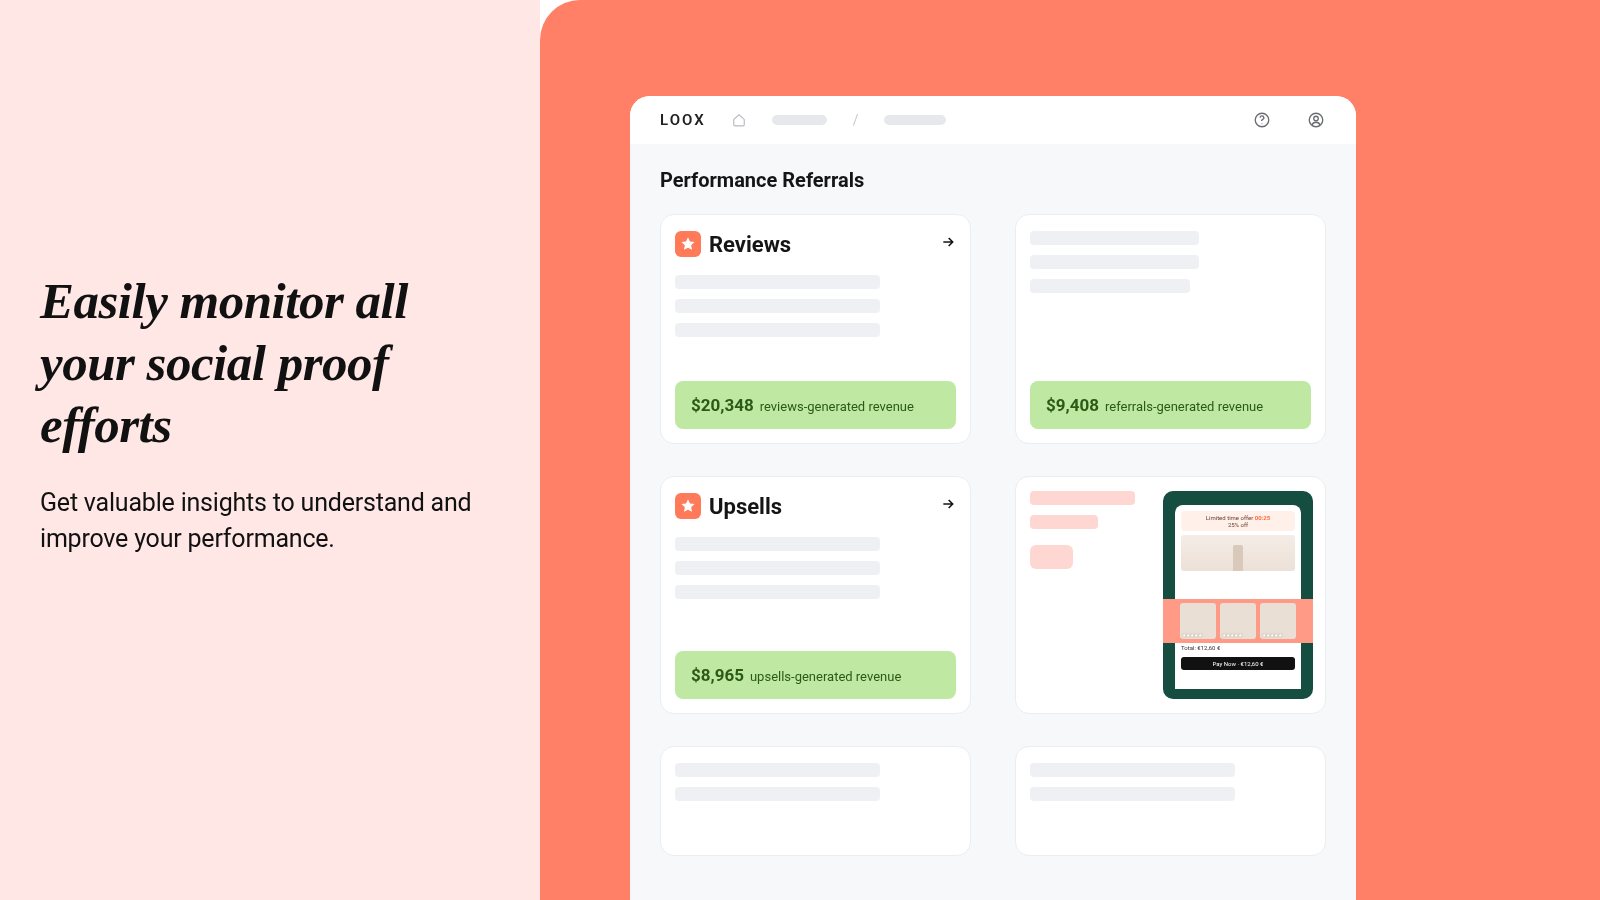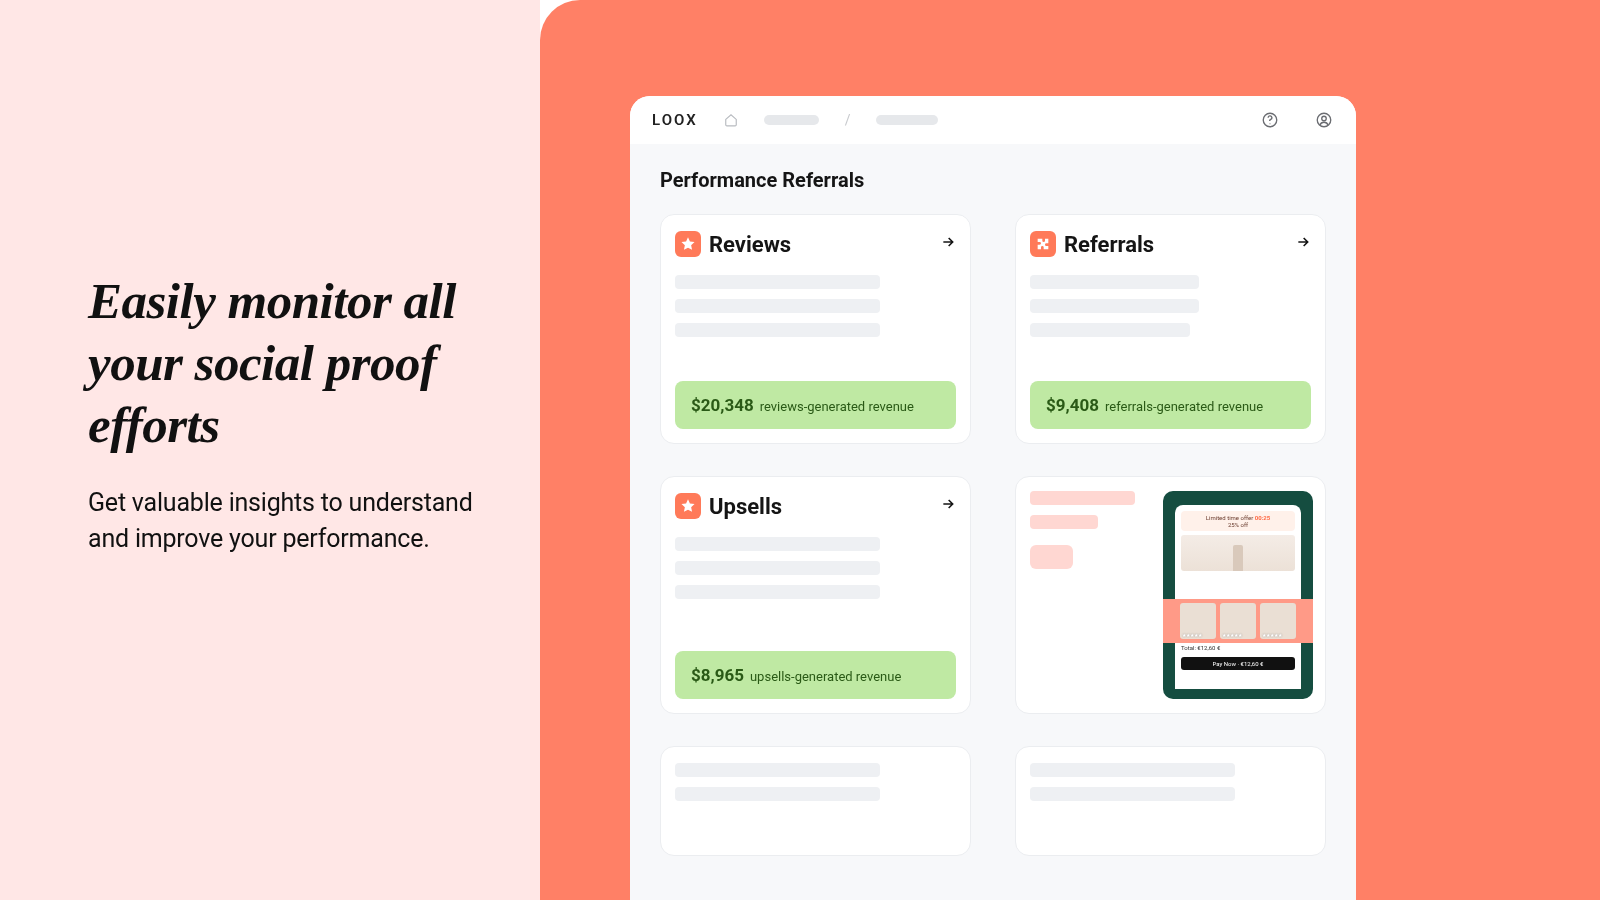--- a/index.html
+++ b/index.html
@@ -4,21 +4,21 @@
 <style>
   * { box-sizing: border-box; margin: 0; padding: 0; }
   html, body { width: 1600px; height: 900px; overflow: hidden; font-family: -apple-system, BlinkMacSystemFont, "Segoe UI", Roboto, Helvetica, Arial, sans-serif; }
   body { display: flex; }
 
   
   .left {
     width: 540px;
     height: 900px;
     background: #ffe7e6;
-    padding: 270px 50px 0 88px;
+    padding: 270px 50px 0 40px;
   }
   .headline {
     font-family: Georgia, "Times New Roman", serif;
     font-style: italic;
     font-weight: 700;
     font-size: 51px;
     line-height: 1.22;
     color: #111;
     letter-spacing: -0.5px;
     margin-bottom: 28px;
@@ -51,21 +51,21 @@
     border-radius: 20px;
     overflow: hidden;
   }
 
   
   .app-header {
     height: 48px;
     background: #ffffff;
     display: flex;
     align-items: center;
-    padding: 0 22px;
+    padding: 0 30px;
     gap: 26px;
   }
   .logo {
     font-size: 15px;
     font-weight: 600;
     letter-spacing: 2px;
     color: #222;
   }
   .home-icon svg { display: block; }
   .crumb-bar {
@@ -303,33 +303,20 @@
             <div class="sk b"></div>
             <div class="sk c"></div>
           </div>
           <div class="revenue-pill">
             <span class="revenue-amount">$20,348</span>
             <span class="revenue-label">reviews-generated revenue</span>
           </div>
         </div>
 
         <div class="card">
-          <div class="card-head">
-            <span class="card-icon">
-              <svg width="16" height="16" viewBox="0 0 24 24" fill="#fff">
-                  <path d="M4 4h7v3a2 2 0 1 0 4 0V4h5v7h-3a2 2 0 1 0 0 4h3v5h-7v-3a2 2 0 1 0-4 0v3H4v-7h3a2 2 0 1 0 0-4H4z"></path>
-                </svg>
-            </span>
-            <span class="card-title">Referrals</span>
-            <span class="card-arrow">
-              <svg width="16" height="16" viewBox="0 0 24 24" fill="none" stroke="currentColor" stroke-width="2.4">
-                  <path d="M5 12h14M13 6l6 6-6 6"></path>
-                </svg>
-            </span>
-          </div>
           <div class="skeletons">
             <div class="sk referrals a"></div>
             <div class="sk referrals b"></div>
             <div class="sk referrals c"></div>
           </div>
           <div class="revenue-pill">
             <span class="revenue-amount">$9,408</span>
             <span class="revenue-label">referrals-generated revenue</span>
           </div>
         </div>

